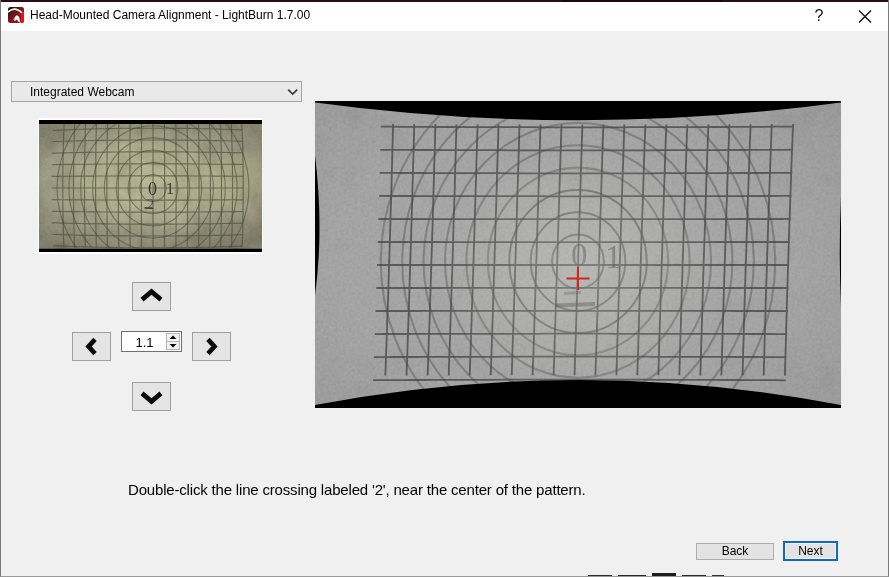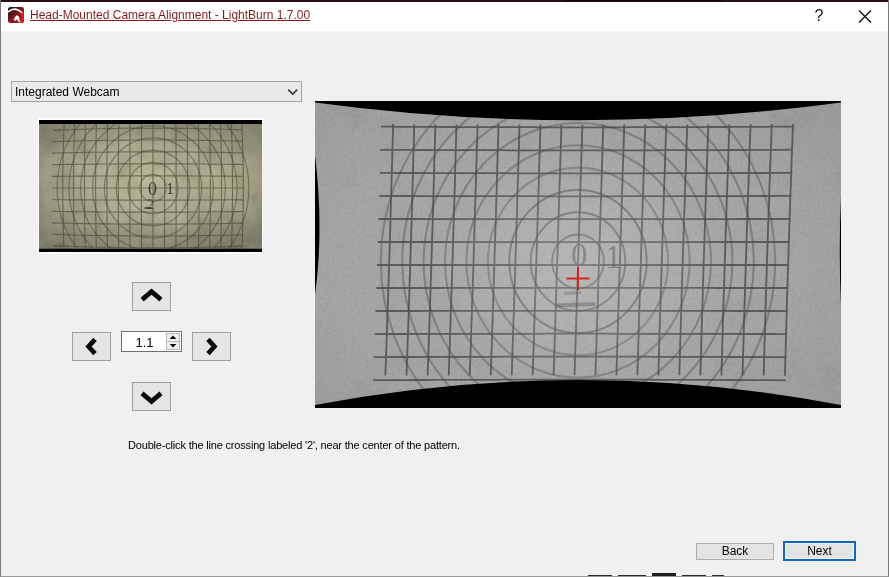--- a/index.html
+++ b/index.html
@@ -1,35 +1,35 @@
 <!DOCTYPE html>
 <html><head><meta charset="utf-8">
 <style>
 html,body{margin:0;padding:0;}
 body{width:889px;height:577px;background:#f0f0f0;position:relative;overflow:hidden;
      font-family:"Liberation Sans",sans-serif;}
 .abs{position:absolute;}
 #titlebar{left:0;top:0;width:889px;height:31px;background:#ffffff;border-top:2px solid #2a0f10;box-sizing:border-box;}
-#title{left:30px;top:8px;font-size:12px;color:#7f1d1d;text-decoration:underline;}
+#title{left:30px;top:8px;font-size:12px;color:#000000;}
 #helpq{left:808px;top:3px;width:22px;height:26px;font-size:16px;color:#111;text-align:center;line-height:26px;}
 #winborder{left:0;top:0;width:889px;height:577px;border-left:1px solid #7a7a7a;border-right:1px solid #7a7a7a;border-bottom:1px solid #9a9a9a;box-sizing:border-box;pointer-events:none;}
-#combo{left:11px;top:81px;width:291px;height:21px;background:#e9e9e9;border:1px solid #a5a5a5;box-sizing:border-box;font-size:12px;color:#000;line-height:20px;padding-left:3px;}
+#combo{left:11px;top:81px;width:291px;height:21px;background:#e9e9e9;border:1px solid #a5a5a5;box-sizing:border-box;font-size:12px;color:#000;line-height:20px;padding-left:18px;}
 .btn{background:#e5e5e5;border:1px solid #9f9f9f;box-sizing:border-box;}
 #bup{left:132px;top:282px;width:39px;height:29px;}
 #bleft{left:72px;top:332px;width:39px;height:29px;}
 #bright{left:192px;top:332px;width:39px;height:29px;}
 #bdown{left:132px;top:382px;width:39px;height:29px;}
 #spin{left:121px;top:331px;width:61px;height:21px;background:#fff;border:1px solid #707070;box-sizing:border-box;}
 #spinval{left:0px;top:3px;width:45px;text-align:center;font-size:13px;color:#000;}
 #spinbtns{right:1px;top:1px;width:14px;height:17px;}
 .spb{position:absolute;left:0;width:14px;height:9px;background:#f0f0f0;border:1px solid #b8b8b8;box-sizing:border-box;}
-#instr{left:128px;top:439px;font-size:11px;letter-spacing:-0.18px;color:#000;}
+#instr{left:128px;top:481px;font-size:15px;letter-spacing:-0.18px;color:#000;}
 #back{left:696px;top:543px;width:78px;height:17px;background:#e3e3e3;border:1px solid #adadad;box-sizing:border-box;
       font-size:12px;color:#000;text-align:center;line-height:15px;}
-#next{left:783px;top:541px;width:73px;height:20px;background:#e3e3e3;border:2px solid #1168c0;box-sizing:border-box;
+#next{left:783px;top:541px;width:55px;height:20px;background:#e3e3e3;border:2px solid #1168c0;box-sizing:border-box;
       font-size:12px;color:#000;text-align:center;line-height:16px;box-shadow:inset 0 0 0 1px #f4f4f4;}
 </style></head>
 <body>
 <div class="abs" id="titlebar"></div>
 <svg class="abs" style="left:8px;top:7px" width="16" height="16" viewBox="0 0 16 16">
  <defs>
       <linearGradient id="lg" x1="0" y1="0" x2="1" y2="1">
    <stop offset="0" stop-color="#1a1013"></stop>
         <stop offset="0.5" stop-color="#7c181c"></stop>
         <stop offset="1" stop-color="#c0121c"></stop>

